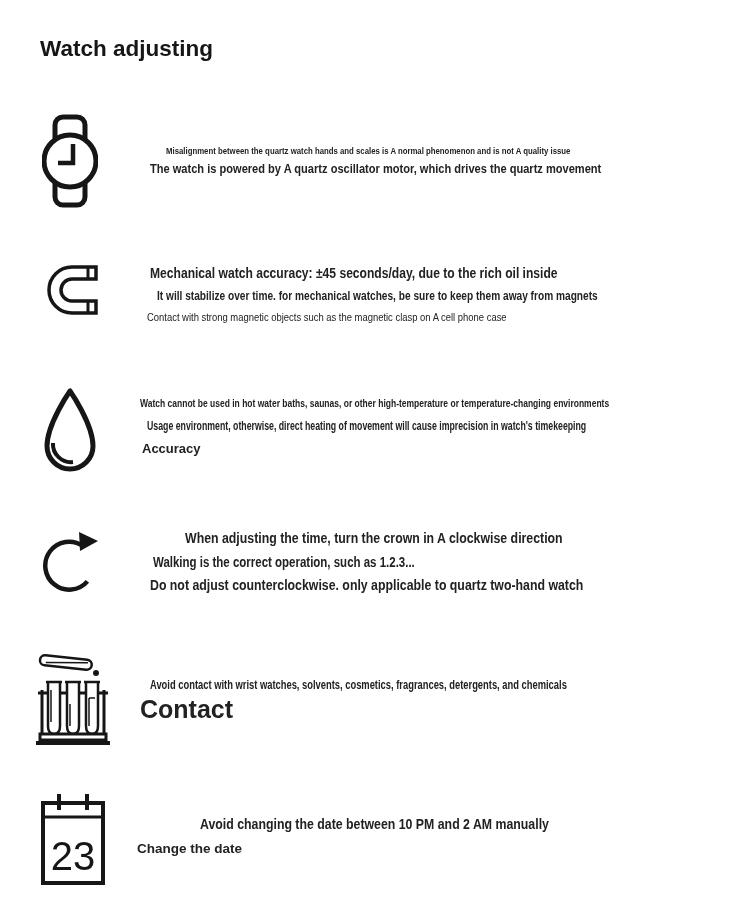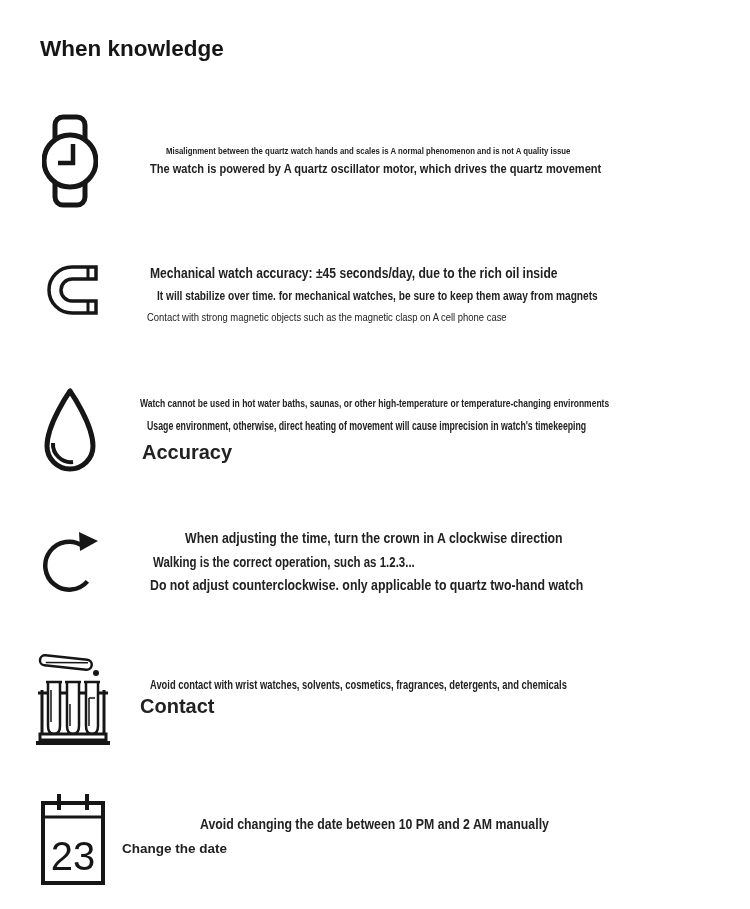--- a/index.html
+++ b/index.html
@@ -12,33 +12,33 @@
     white-space:nowrap;
   }
   .line{
     position:absolute;margin:0;font-weight:700;color:#222222;
     white-space:nowrap;transform-origin:0 50%;
   }
   .w400{font-weight:400;}
   .fs95{font-size:9.5px;}  .fs10{font-size:10px;}  .fs115{font-size:11.5px;}
   .fs12{font-size:12px;}   .fs125{font-size:12.5px;} .fs13{font-size:13px;}
   .fs135{font-size:13.5px;}.fs14{font-size:14px;}  .fs155{font-size:15.5px;}
-  .fs17{font-size:20px;}   .fs195{font-size:20px;}
+  .fs17{font-size:13px;}   .fs195{font-size:25px;}
   .sx70{transform:scaleX(0.70);} .sx78{transform:scaleX(0.78);}
   .sx82{transform:scaleX(0.82);} .sx85{transform:scaleX(0.85);}
   .sx88{transform:scaleX(0.88);}
   .icon{position:absolute;text-align:center;}
   .icon svg{display:block;width:100%;height:100%;}
 </style>
 </head>
 <body>
 
 <div class="page">
 
-  <h1 class="title" style="left:40px;top:36px">When knowledge</h1>
+  <h1 class="title" style="left:40px;top:36px">Watch adjusting</h1>
 
   <section>
     <div class="icon" style="left:42px;top:114px;width:56px;height:94px">
       <svg viewBox="0 0 56 94" fill="none">
         <rect x="13" y="3" width="30" height="88" rx="8" stroke="#161616" stroke-width="5"></rect>
         <circle cx="28" cy="47" r="26" fill="#ffffff" stroke="#161616" stroke-width="5"></circle>
         <path d="M31 30 V49 H16" stroke="#161616" stroke-width="4.5"></path>
       </svg>
     </div>
     <p class="line fs95 sx82" style="left:166px;top:145px">Misalignment between the quartz watch hands and scales is A normal phenomenon and is not A quality issue</p>
@@ -110,16 +110,16 @@
   <section>
     <div class="icon" style="left:40px;top:790px;width:66px;height:96px">
       <svg viewBox="0 0 66 96" fill="none">
         <rect x="3" y="13" width="60" height="80" stroke="#161616" stroke-width="4" fill="#ffffff"></rect>
         <path d="M3 27 H63" stroke="#161616" stroke-width="3"></path>
         <path d="M19 4 V20 M47 4 V20" stroke="#161616" stroke-width="4"></path>
         <text x="33" y="80" text-anchor="middle" font-size="40" font-weight="400" font-family="Liberation Sans, sans-serif" fill="#161616">23</text>
       </svg>
     </div>
     <p class="line fs14 sx88" style="left:200px;top:816px">Avoid changing the date between 10 PM and 2 AM manually</p>
-    <p class="line fs135" style="left:122px;top:841px">Change the date</p>
+    <p class="line fs135" style="left:137px;top:841px">Change the date</p>
   </section>
 
 </div>
 
 </body></html>

